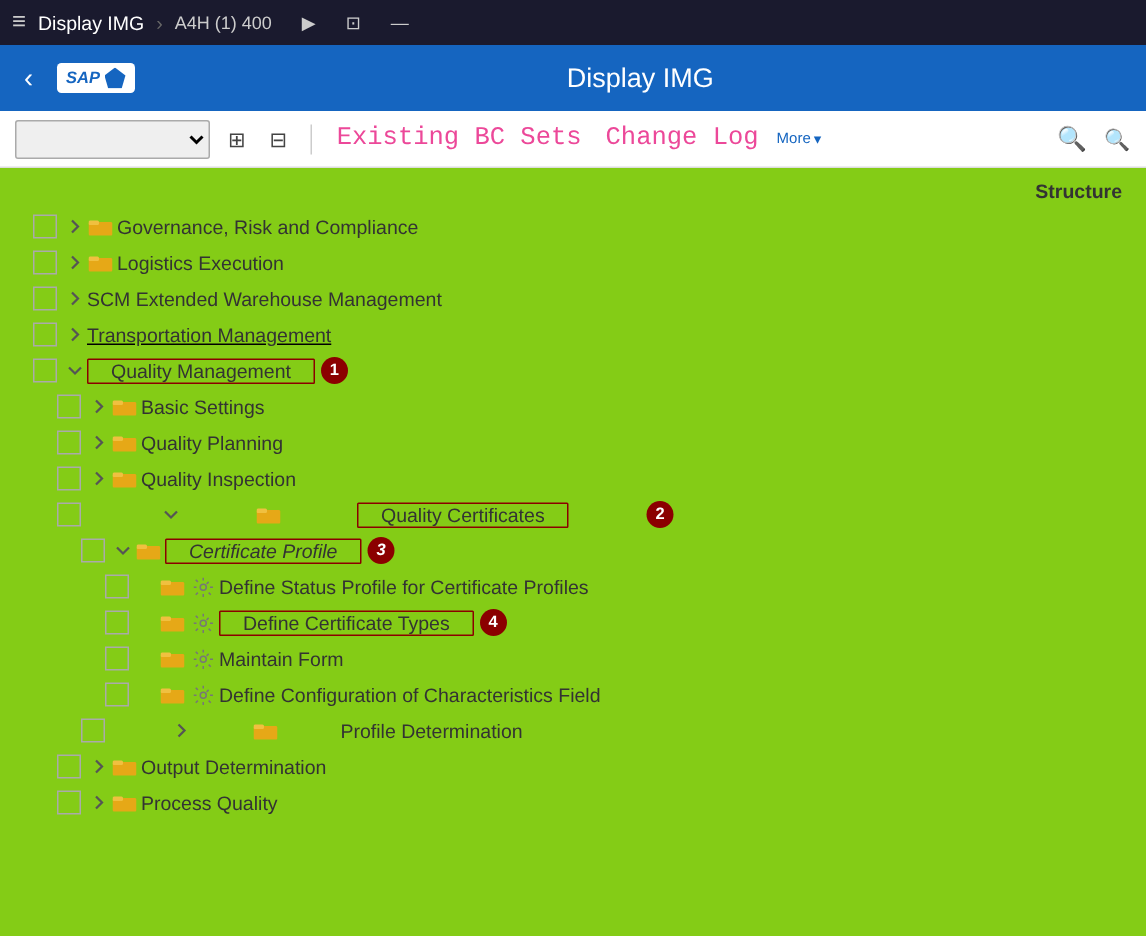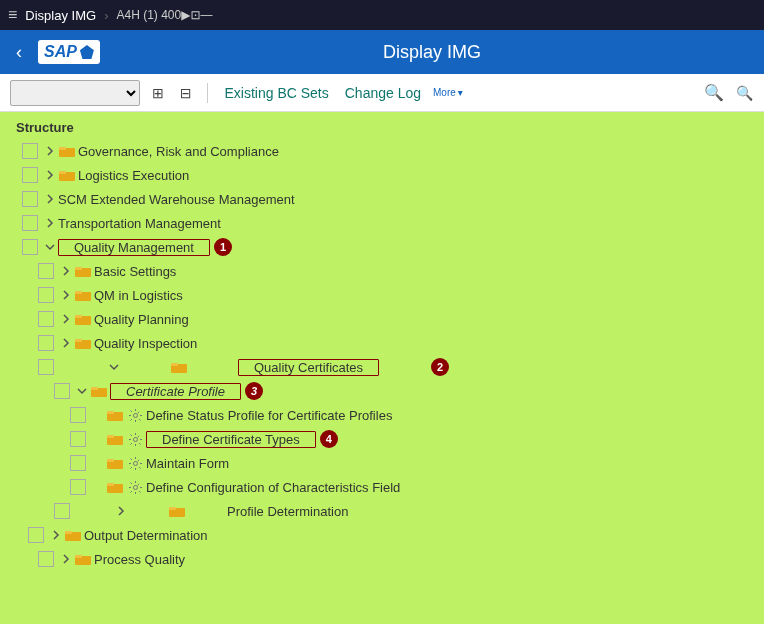--- a/index.html
+++ b/index.html
@@ -10,21 +10,21 @@
       background: #1a1a2e;
       color: white;
       height: 30px;
       display: flex;
       align-items: center;
       padding: 0 8px;
       gap: 8px;
       font-size: 13px;
     }
     .title-bar-menu { color: #ccc; font-size: 16px; cursor: pointer; }
-    .title-bar-right { display: flex; gap: 0; align-items: center; color: #ccc; font-size: 12px; }
+    .title-bar-right { display: flex; gap: 20px; align-items: center; color: #ccc; font-size: 12px; }
 
     
     .app-header {
       background: #1565c0;
       height: 44px;
       display: flex;
       align-items: center;
       padding: 0 12px;
       gap: 12px;
     }
@@ -38,21 +38,21 @@
     }
     .sap-logo-box {
       background: white;
       border-radius: 3px;
       padding: 3px 6px;
       display: flex;
       align-items: center;
       justify-content: center;
     }
     .sap-text {
-      font-size: 16px;
+      font-size: 11px;
       font-weight: bold;
       color: #1565c0;
       font-style: italic;
     }
     .sap-logo-icon {
       width: 14px;
       height: 14px;
       background: #1565c0;
       clip-path: polygon(50% 0%, 100% 38%, 82% 100%, 18% 100%, 0% 38%);
       margin-left: 3px;
@@ -86,43 +86,45 @@
     .toolbar-icon-btn {
       background: none;
       border: none;
       cursor: pointer;
       font-size: 16px;
       color: #444;
       padding: 2px 4px;
     }
     .toolbar-sep { width: 1px; height: 20px; background: #ccc; margin: 0 4px; }
     .toolbar-link {
-      color: #0f766e;
+      color: #ec4899;
       text-decoration: none;
-      font-size: 14px;
+      font-size: 17px;
       cursor: pointer;
       padding: 0 4px;
+      font-family: Liberation Mono, monospace;
     }
     .toolbar-more {
       display: flex;
       align-items: center;
       gap: 2px;
       color: #1565c0;
       font-size: 10px;
       cursor: pointer;
     }
     .toolbar-spacer { flex: 1; }
     .toolbar-search { font-size: 16px; color: #444; cursor: pointer; margin-left: 4px; }
 
     
     .content {
-      background: #bef264;
+      background: #84cc16;
       height: calc(624px - 30px - 44px - 38px);
       overflow-y: auto;
       padding: 0;
+      text-align: right;
     }
 
     
     .structure-header {
       padding: 8px 16px 4px 16px;
       font-size: 13px;
       font-weight: bold;
       color: #333;
     }
 
@@ -279,21 +281,21 @@
       </div>
       <div class="tree-row" style="padding-left: 22px;">
         <div class="row-checkbox"></div>
         <div class="expand-icon">
           <svg width="10" height="10" viewBox="0 0 10 10">
             <path d="M3 1 L7 5 L3 9" stroke="#555" stroke-width="1.5" fill="none"></path>
           </svg>
         </div>
         <span class="node-label">SCM Extended Warehouse Management</span>
       </div>
-      <div class="tree-row" style="padding-left: 22px;">
+      <div class="tree-row" style="padding-left: 22px; text-decoration: underline;">
         <div class="row-checkbox"></div>
         <div class="expand-icon">
           <svg width="10" height="10" viewBox="0 0 10 10">
             <path d="M3 1 L7 5 L3 9" stroke="#555" stroke-width="1.5" fill="none"></path>
           </svg>
         </div>
         <span class="node-label">Transportation Management</span>
       </div>
       <div class="tree-row" style="padding-left: 22px;">
         <div class="row-checkbox"></div>
@@ -312,35 +314,20 @@
             <path d="M3 1 L7 5 L3 9" stroke="#555" stroke-width="1.5" fill="none"></path>
           </svg>
         </div>
         <div class="node-icon">
           <svg width="16" height="13" viewBox="0 0 16 13">
             <rect x="0" y="3" width="16" height="9" rx="1" fill="#e6a817"></rect>
             <rect x="0" y="2" width="7" height="3" rx="1" fill="#f0c040"></rect>
           </svg>
         </div>
         <span class="node-label">Basic Settings</span>
-      </div>
-      <div class="tree-row" style="padding-left: 38px;">
-        <div class="row-checkbox"></div>
-        <div class="expand-icon">
-          <svg width="10" height="10" viewBox="0 0 10 10">
-            <path d="M3 1 L7 5 L3 9" stroke="#555" stroke-width="1.5" fill="none"></path>
-          </svg>
-        </div>
-        <div class="node-icon">
-          <svg width="16" height="13" viewBox="0 0 16 13">
-            <rect x="0" y="3" width="16" height="9" rx="1" fill="#e6a817"></rect>
-            <rect x="0" y="2" width="7" height="3" rx="1" fill="#f0c040"></rect>
-          </svg>
-        </div>
-        <span class="node-label">QM in Logistics</span>
       </div>
       <div class="tree-row" style="padding-left: 38px;">
         <div class="row-checkbox"></div>
         <div class="expand-icon">
           <svg width="10" height="10" viewBox="0 0 10 10">
             <path d="M3 1 L7 5 L3 9" stroke="#555" stroke-width="1.5" fill="none"></path>
           </svg>
         </div>
         <div class="node-icon">
           <svg width="16" height="13" viewBox="0 0 16 13">
@@ -474,21 +461,21 @@
           </svg>
         </div>
         <div class="node-icon">
           <svg width="16" height="13" viewBox="0 0 16 13">
             <rect x="0" y="3" width="16" height="9" rx="1" fill="#e6a817"></rect>
             <rect x="0" y="2" width="7" height="3" rx="1" fill="#f0c040"></rect>
           </svg>
         </div>
         <span class="node-label">Profile Determination</span>
       </div>
-      <div class="tree-row" style="padding-left: 28px;">
+      <div class="tree-row" style="padding-left: 38px;">
         <div class="row-checkbox"></div>
         <div class="expand-icon">
           <svg width="10" height="10" viewBox="0 0 10 10">
             <path d="M3 1 L7 5 L3 9" stroke="#555" stroke-width="1.5" fill="none"></path>
           </svg>
         </div>
         <div class="node-icon">
           <svg width="16" height="13" viewBox="0 0 16 13">
             <rect x="0" y="3" width="16" height="9" rx="1" fill="#e6a817"></rect>
             <rect x="0" y="2" width="7" height="3" rx="1" fill="#f0c040"></rect>

